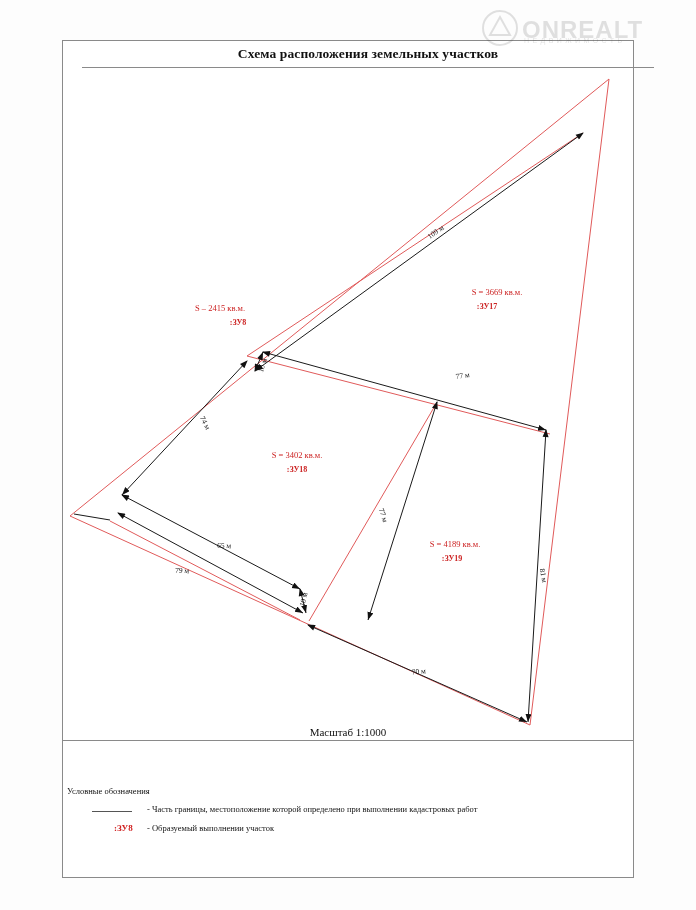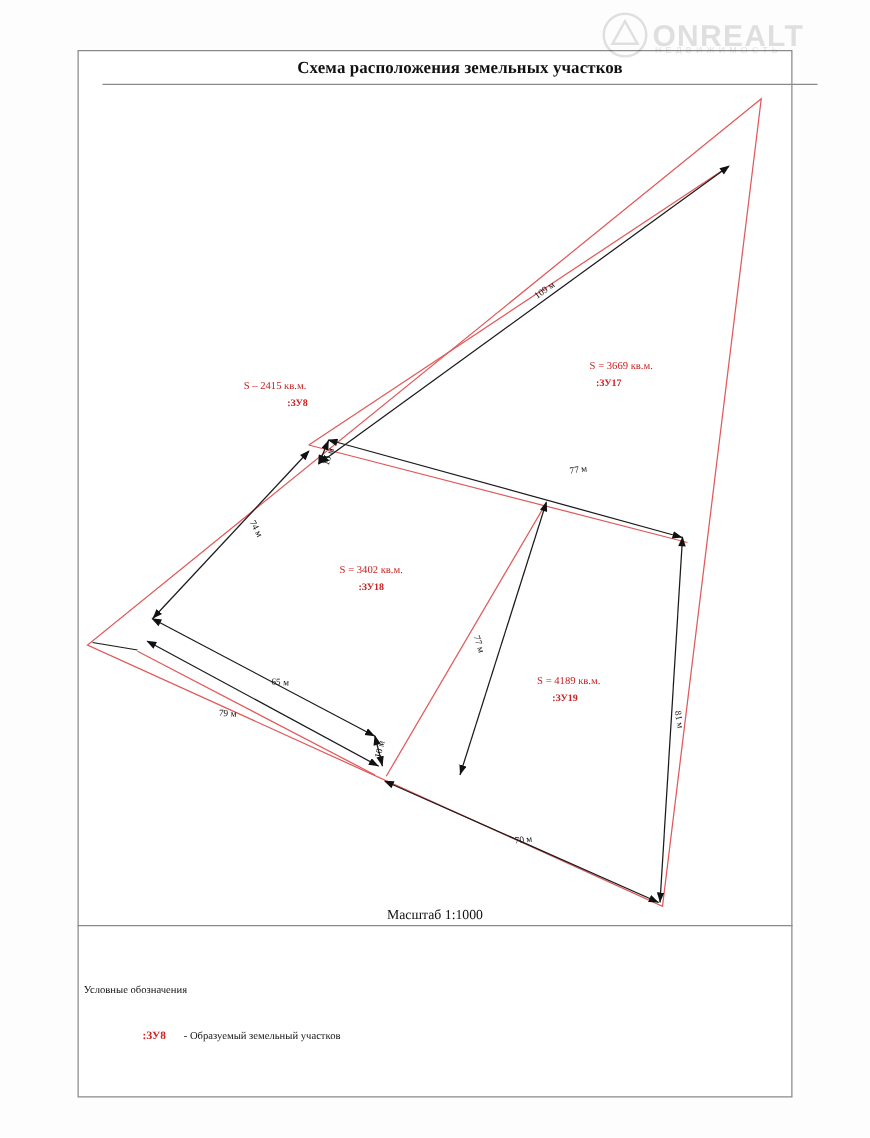--- a/index.html
+++ b/index.html
@@ -264,20 +264,24 @@
 
   <div class="scale-row">
     <span class="scale-text">Масштаб 1:1000</span>
   </div>
 
   <div class="legend-sep"></div>
 
   <div class="legend">
     <div class="legend-title">Условные обозначения</div>
 
+    <div class="legend-row1">
+      <div class="legend-sample-line"></div>
+      <div class="legend-text">- Часть границы, местоположение которой определено при выполнении кадастровых работ</div>
+    </div>
 
     <div class="legend-row2">
       <div class="legend-sample-label">:ЗУ8</div>
-      <div class="legend-text">- Образуемый земельный участков</div>
+      <div class="legend-text">- Образуемый выполнении участок</div>
     </div>
   </div>
 
 </div>
 
 </body></html>

